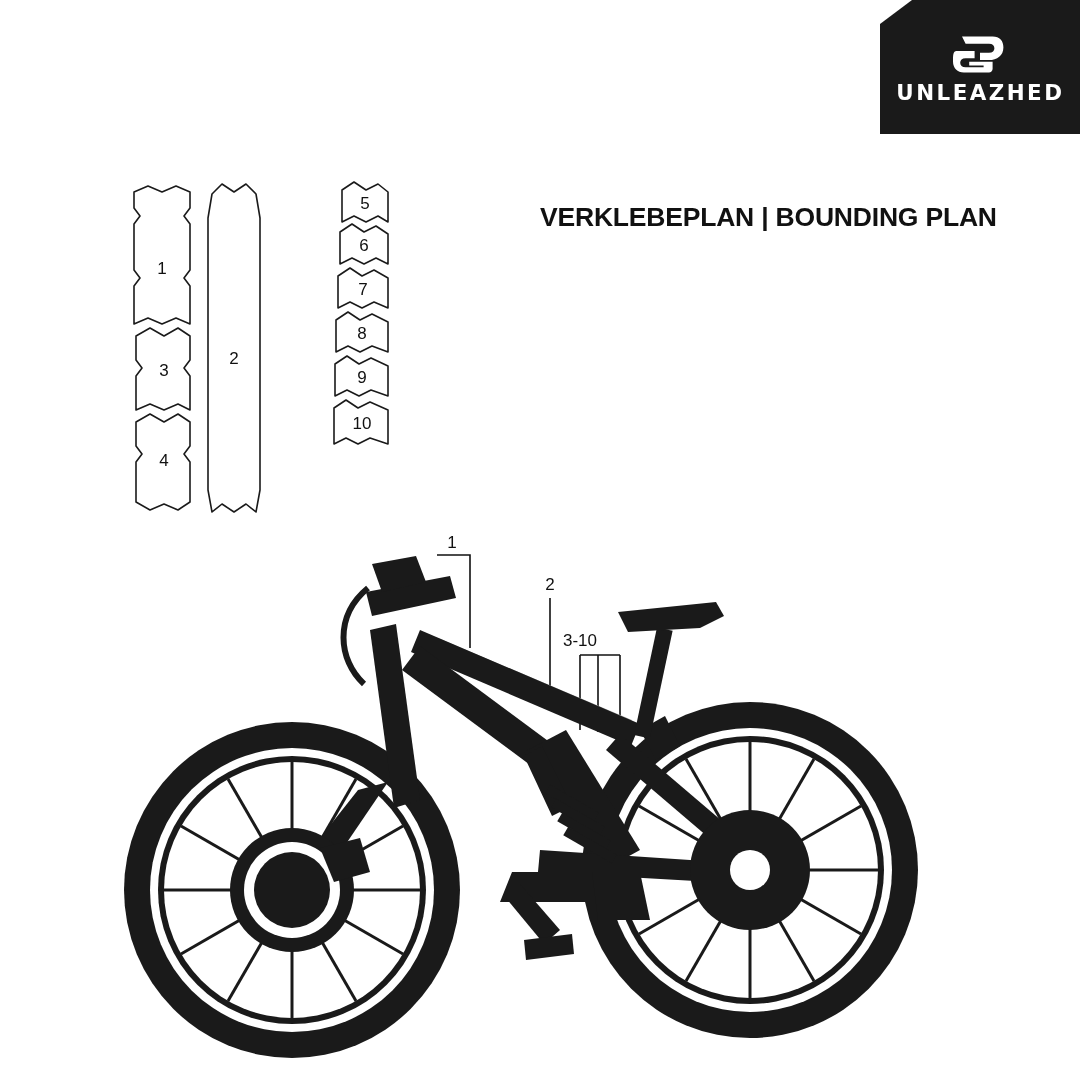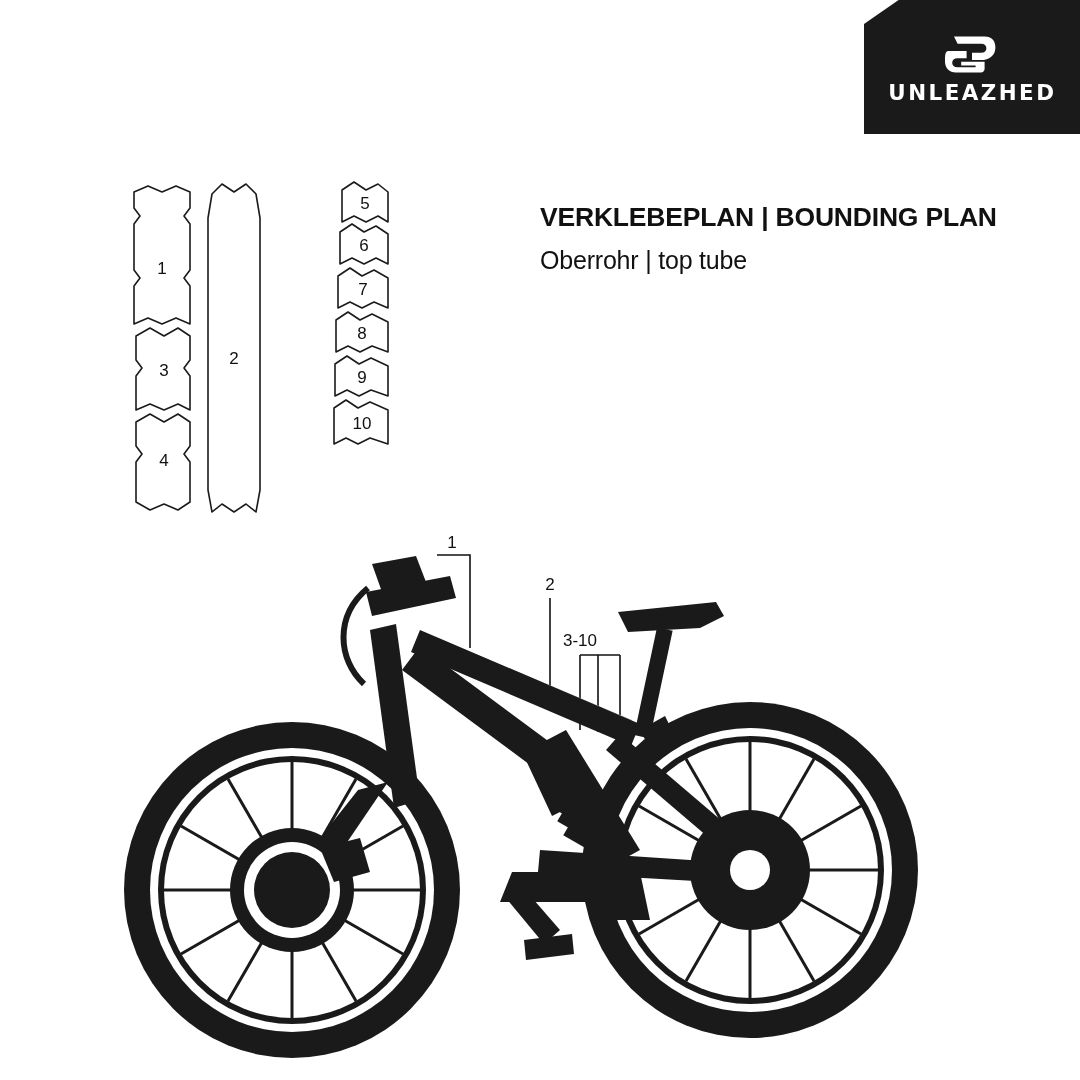--- a/index.html
+++ b/index.html
@@ -14,21 +14,21 @@
     overflow: hidden;
     font-family: "Liberation Sans", sans-serif;
     color: #111111;
   }
 
   
   .brand-badge {
     position: absolute;
     top: 0;
     right: 0;
-    width: 216px;
+    width: 200px;
     height: 134px;
     background: #1a1a1a;
     clip-path: polygon(16% 0%, 100% 0%, 100% 100%, 0% 100%, 0% 18%);
     display: flex;
     flex-direction: column;
     align-items: center;
     justify-content: center;
   }
   .brand-mark {
     width: 54px;
@@ -117,21 +117,20 @@
 <div class="brand-badge">
   <svg class="brand-mark" viewBox="0 0 60 48">
     <path d="M10 8 L44 8 C52 8 56 13 56 20 C56 29 49 34 40 34 L30 34 L30 26 L40 26 C44 26 46 24 46 21 C46 18 44 16 40 16 L14 16 Z" fill="#ffffff"></path>
     <path d="M4 24 L24 24 L24 32 L14 32 C10 32 8 34 8 37 C8 40 10 42 14 42 L34 42 L34 40 L18 40 L18 36 L44 36 L44 44 C44 46 42 48 40 48 L12 48 C5 48 0 43 0 36 C0 29 0 24 4 24 Z" fill="#ffffff"></path>
   </svg>
   <div class="brand-name">UNLEAZHED</div>
 </div>
 
 <div class="title-block">
   <div class="title-main">VERKLEBEPLAN | BOUNDING PLAN</div>
-  <div class="title-sub">Oberrohr | top tube</div>
 </div>
 
 <svg class="sheet-svg" width="320" height="390" viewBox="0 0 320 390">
 
   <g>
     <path class="piece-outline" d="M24 32 L38 26 L52 32 L66 26 L80 32 L80 48 L74 56 L80 64 L80 110 L74 118 L80 126 L80 164 L66 158 L52 164 L38 158 L24 164 L24 126 L30 118 L24 110 L24 64 L30 56 L24 48 Z"></path>
     <text class="piece-label" x="52" y="110">1</text>
   </g>
 
   <g>

